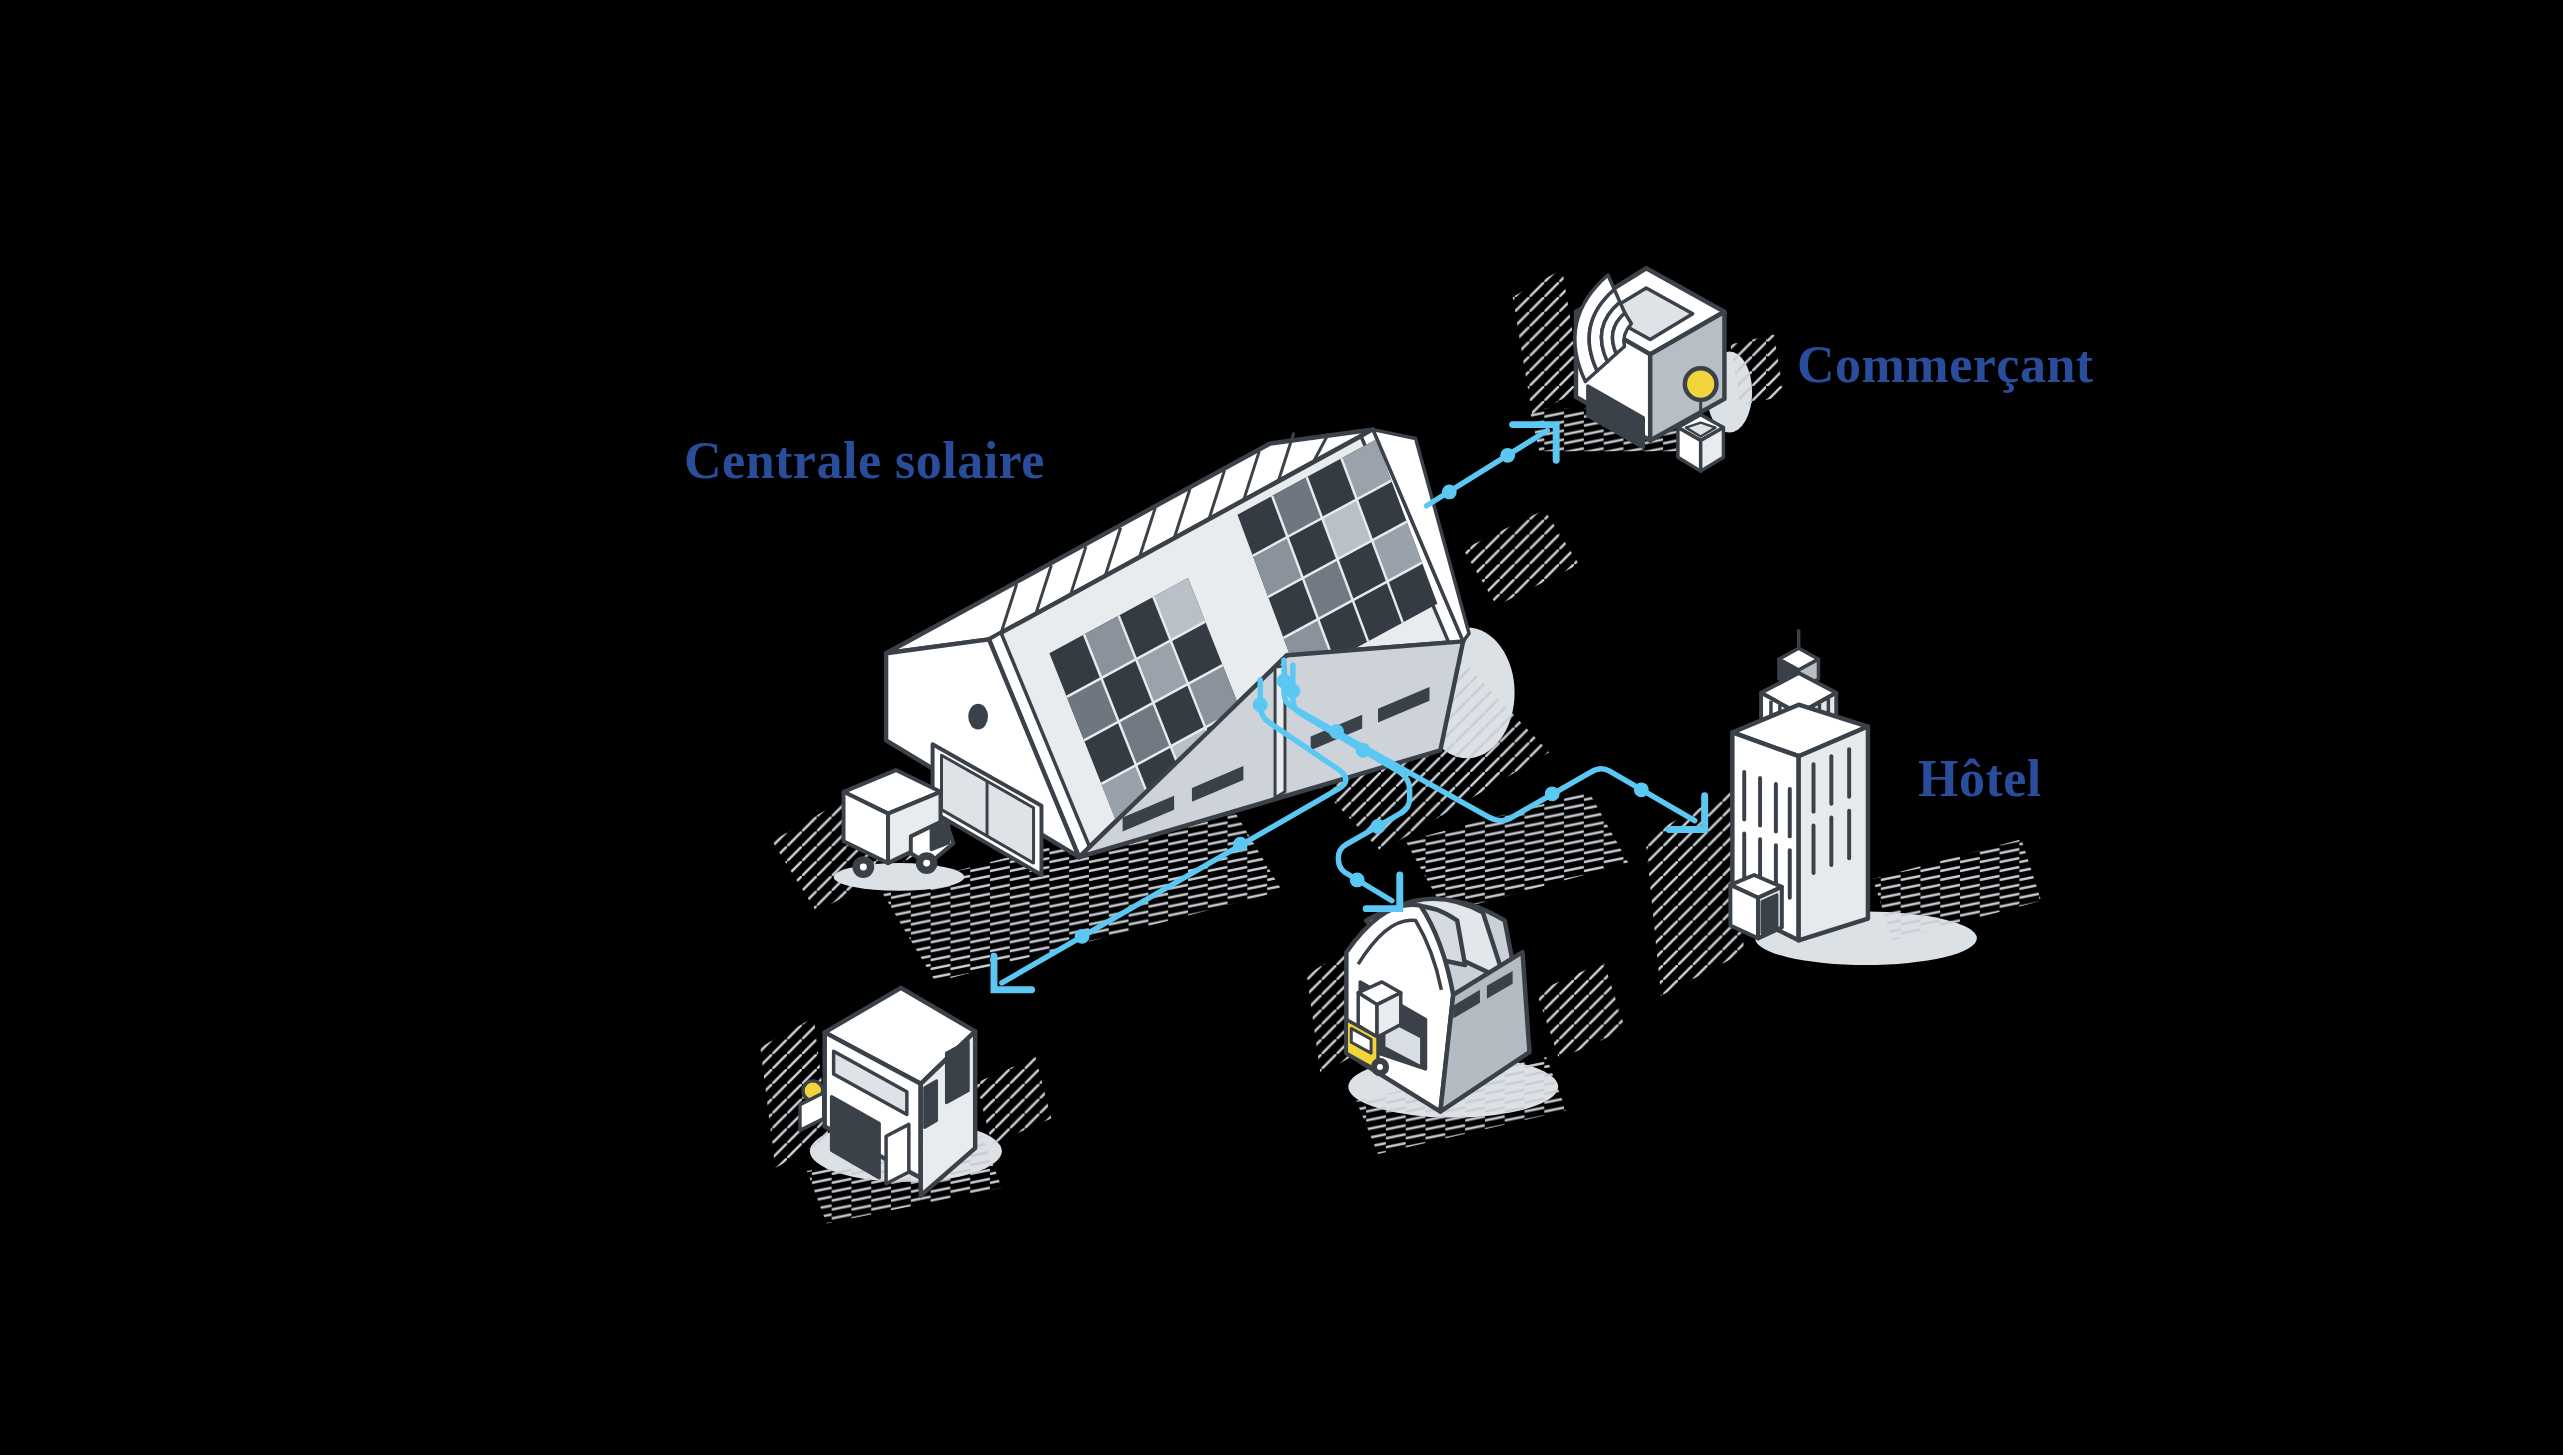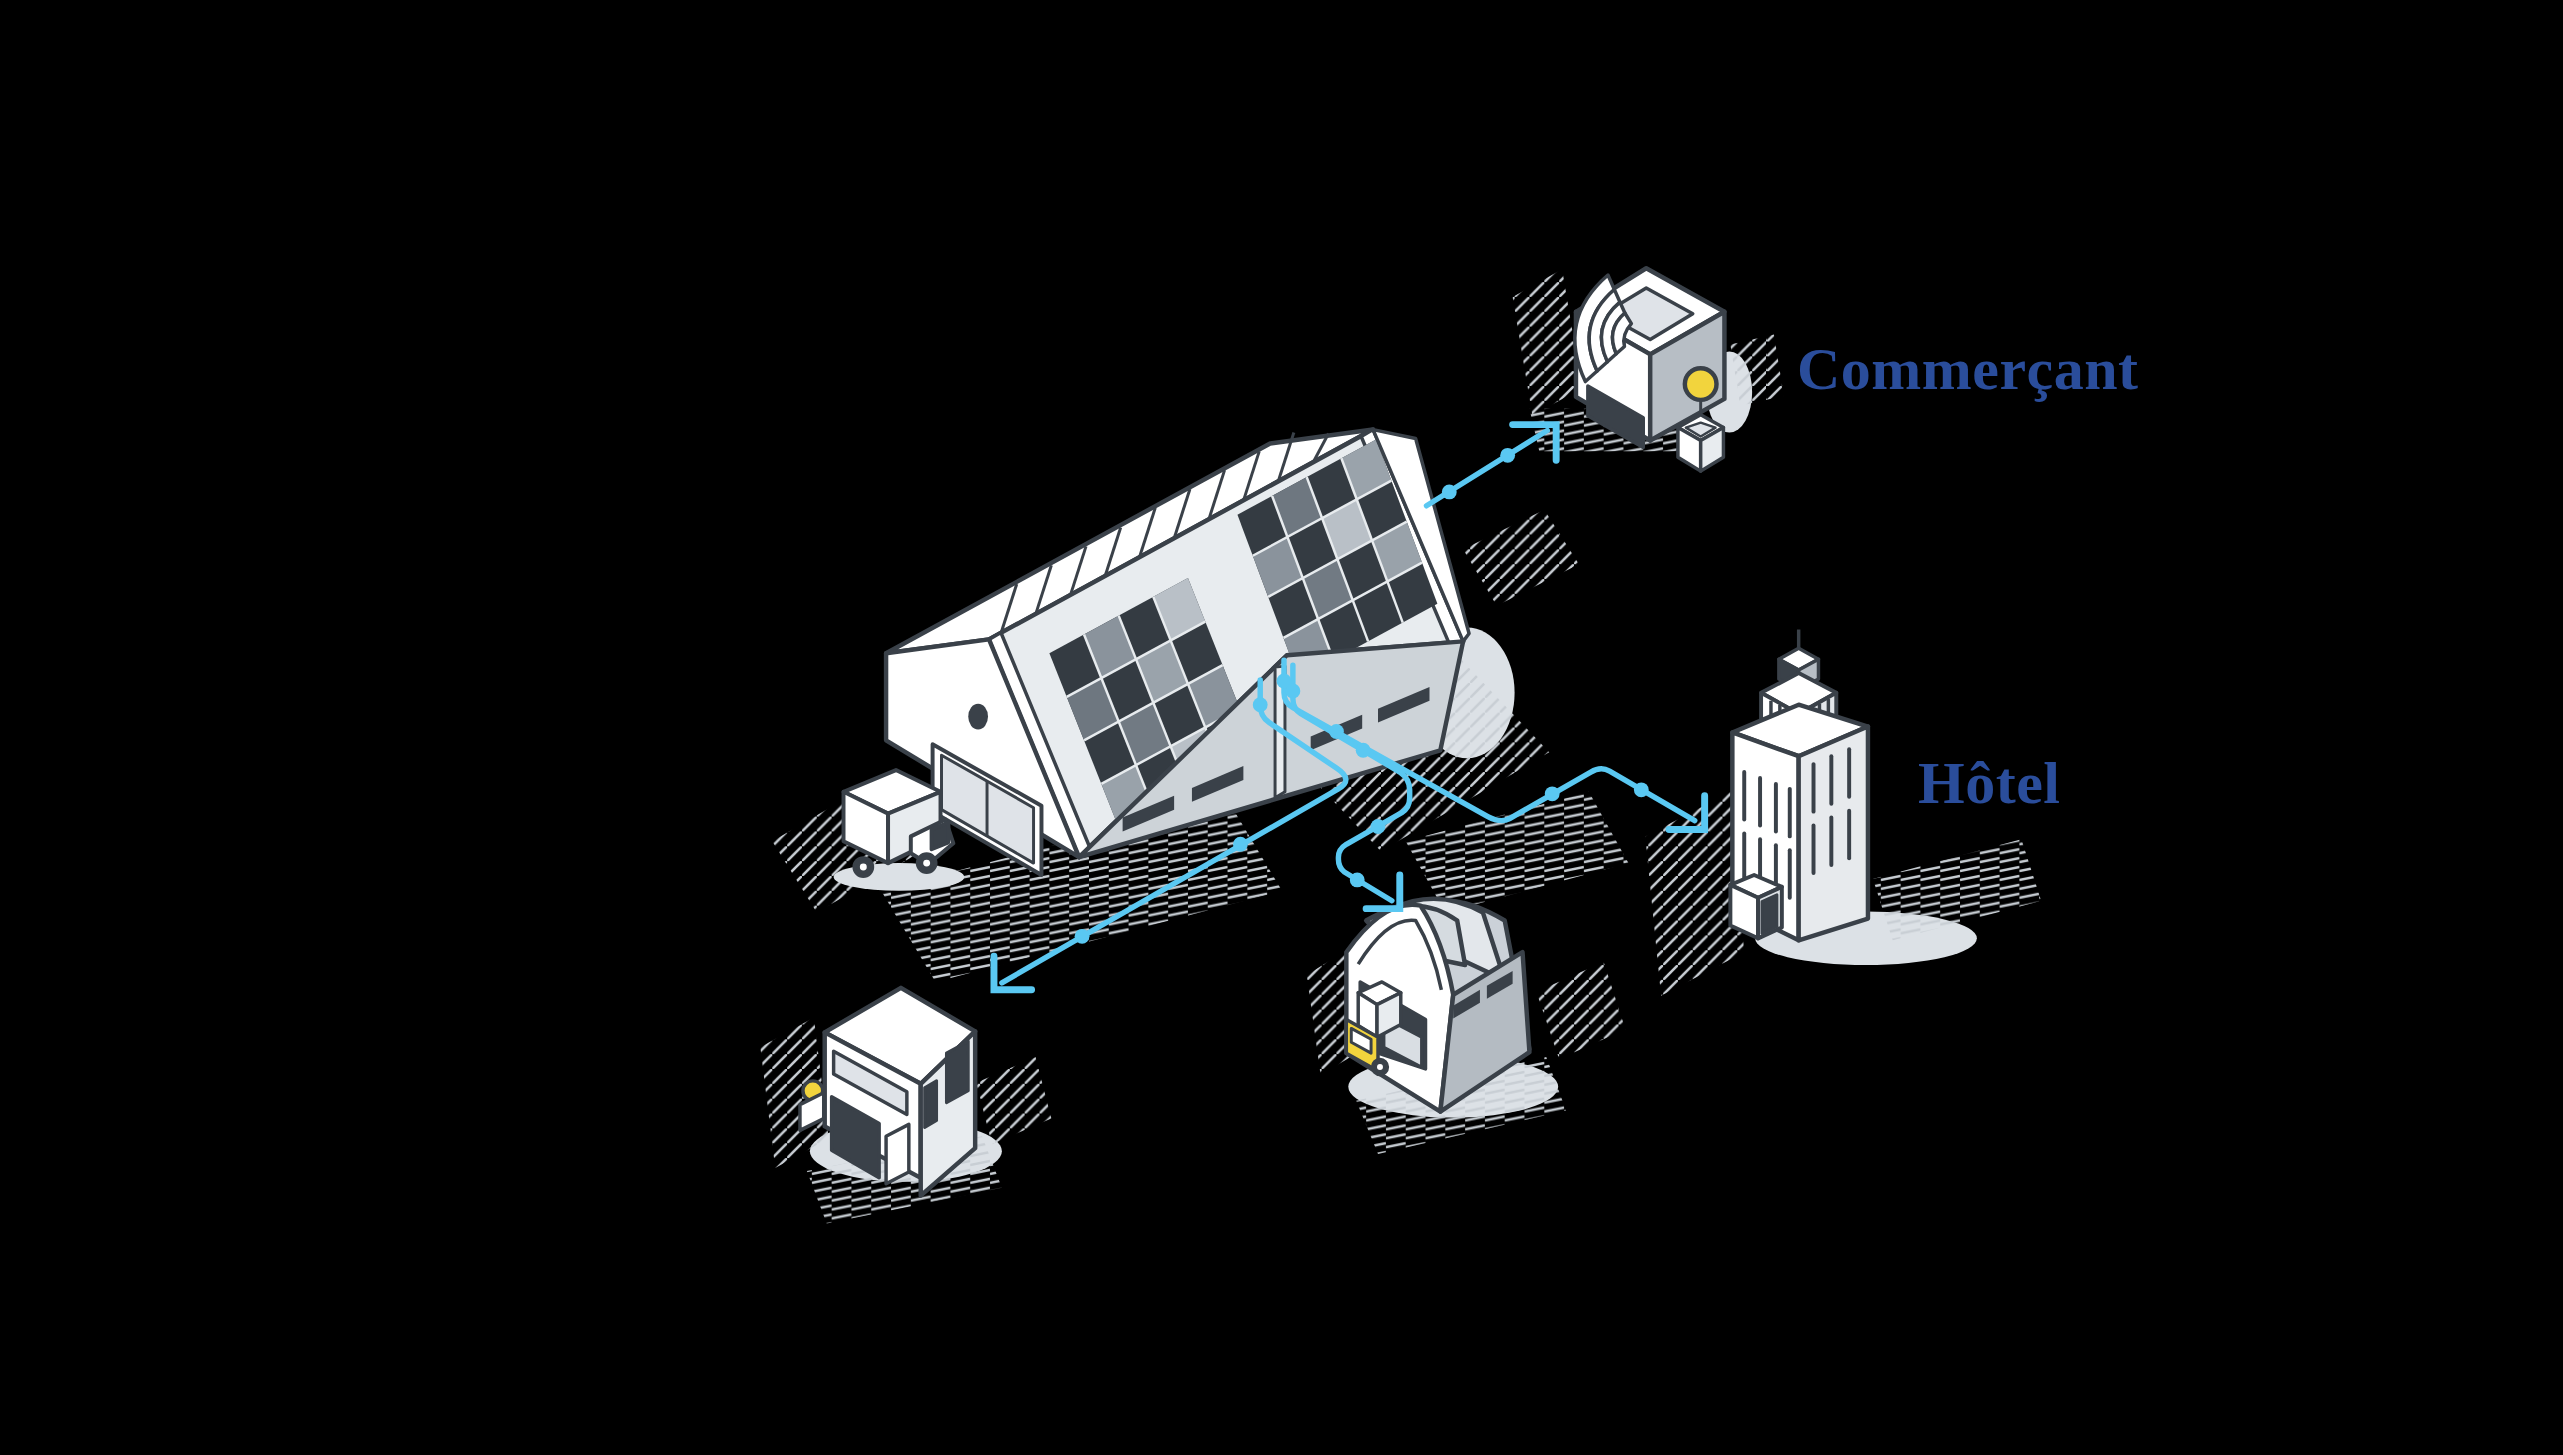--- a/index.html
+++ b/index.html
@@ -1,19 +1,19 @@
 <!DOCTYPE html>
 <html><head>
 <meta charset="utf-8">
 <style>
   html,body{margin:0;padding:0;background:#000;}
   .stage{position:relative;width:2563px;height:1455px;background:#000;overflow:hidden;
          font-family:"Liberation Serif","DejaVu Serif",serif;}
   .stage svg{position:absolute;left:0;top:0;}
-  .node-label{position:absolute;font-weight:700;font-size:60px;line-height:1.05;
+  .node-label{position:absolute;font-weight:700;font-size:52px;line-height:1.05;
               color:#2A4D9B;white-space:nowrap;letter-spacing:0.5px;}
   #label-centrale{left:684px;top:434px;}
   #label-commercant{left:1797px;top:338px;}
   #label-hotel{left:1918px;top:752px;}
   #label-petit{left:1062px;top:1129px;}
 </style>
 </head>
 <body>
 
 <div class="stage">
@@ -302,17 +302,18 @@
     <circle cx="1306" cy="698" r="7.5"></circle>
         <circle cx="1377" cy="758" r="7.5"></circle>
     <circle cx="1392" cy="835" r="7.5"></circle>
         <circle cx="1371" cy="889" r="7.5"></circle>
     <circle cx="1273" cy="712" r="7.5"></circle>
         <circle cx="1253" cy="853" r="7.5"></circle>
     <circle cx="1093" cy="946" r="7.5"></circle>
   </g>
 </svg>
 
+<div class="node-label" id="label-centrale">Centrale solaire</div>
 <div class="node-label" id="label-commercant">Commerçant</div>
 <div class="node-label" id="label-hotel">Hôtel</div>
 
 </div>
 
 
 </body></html>

